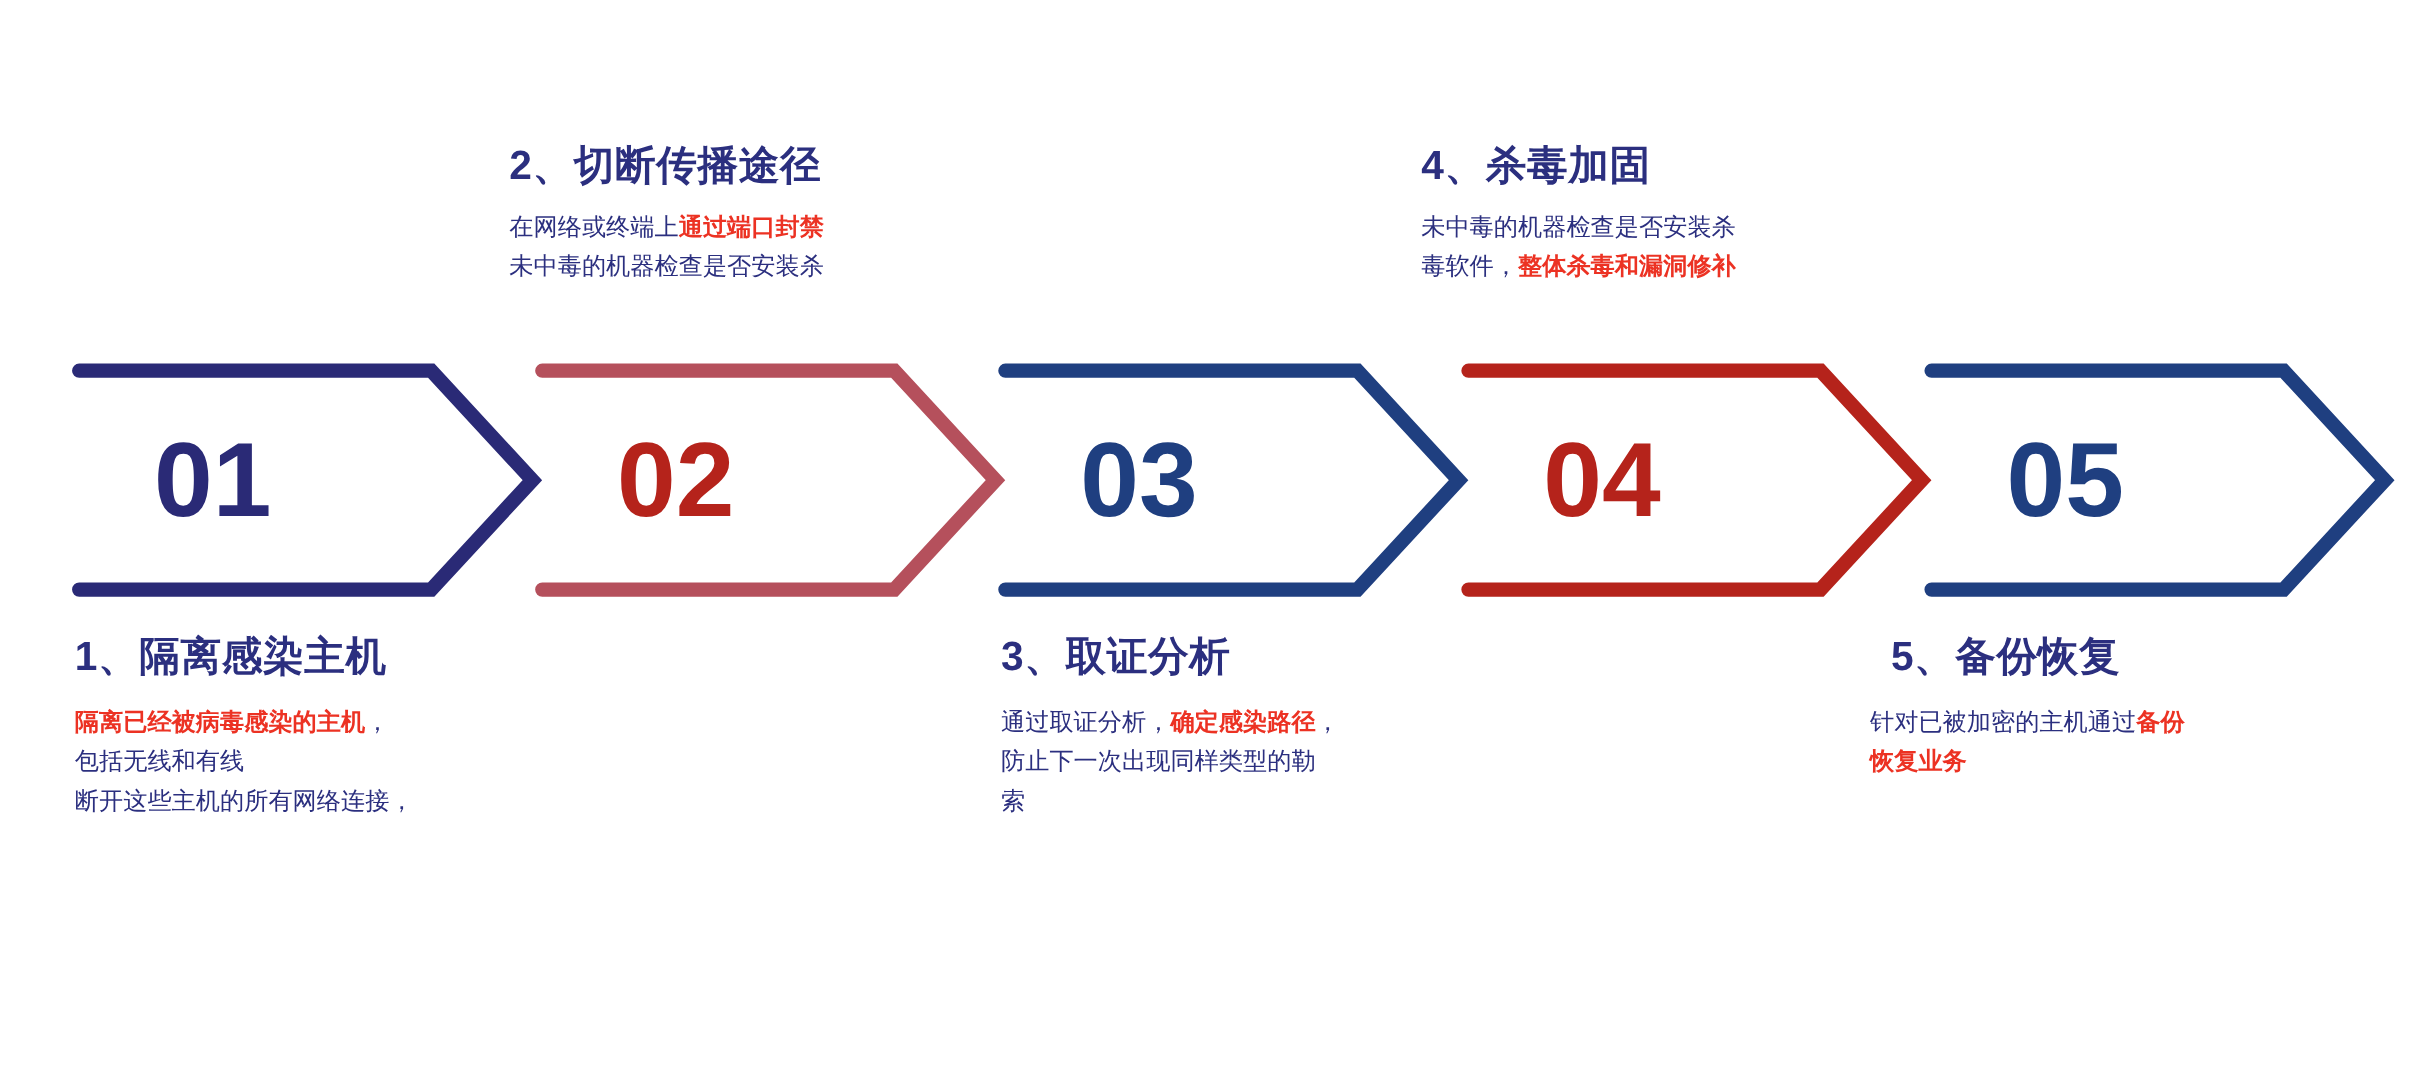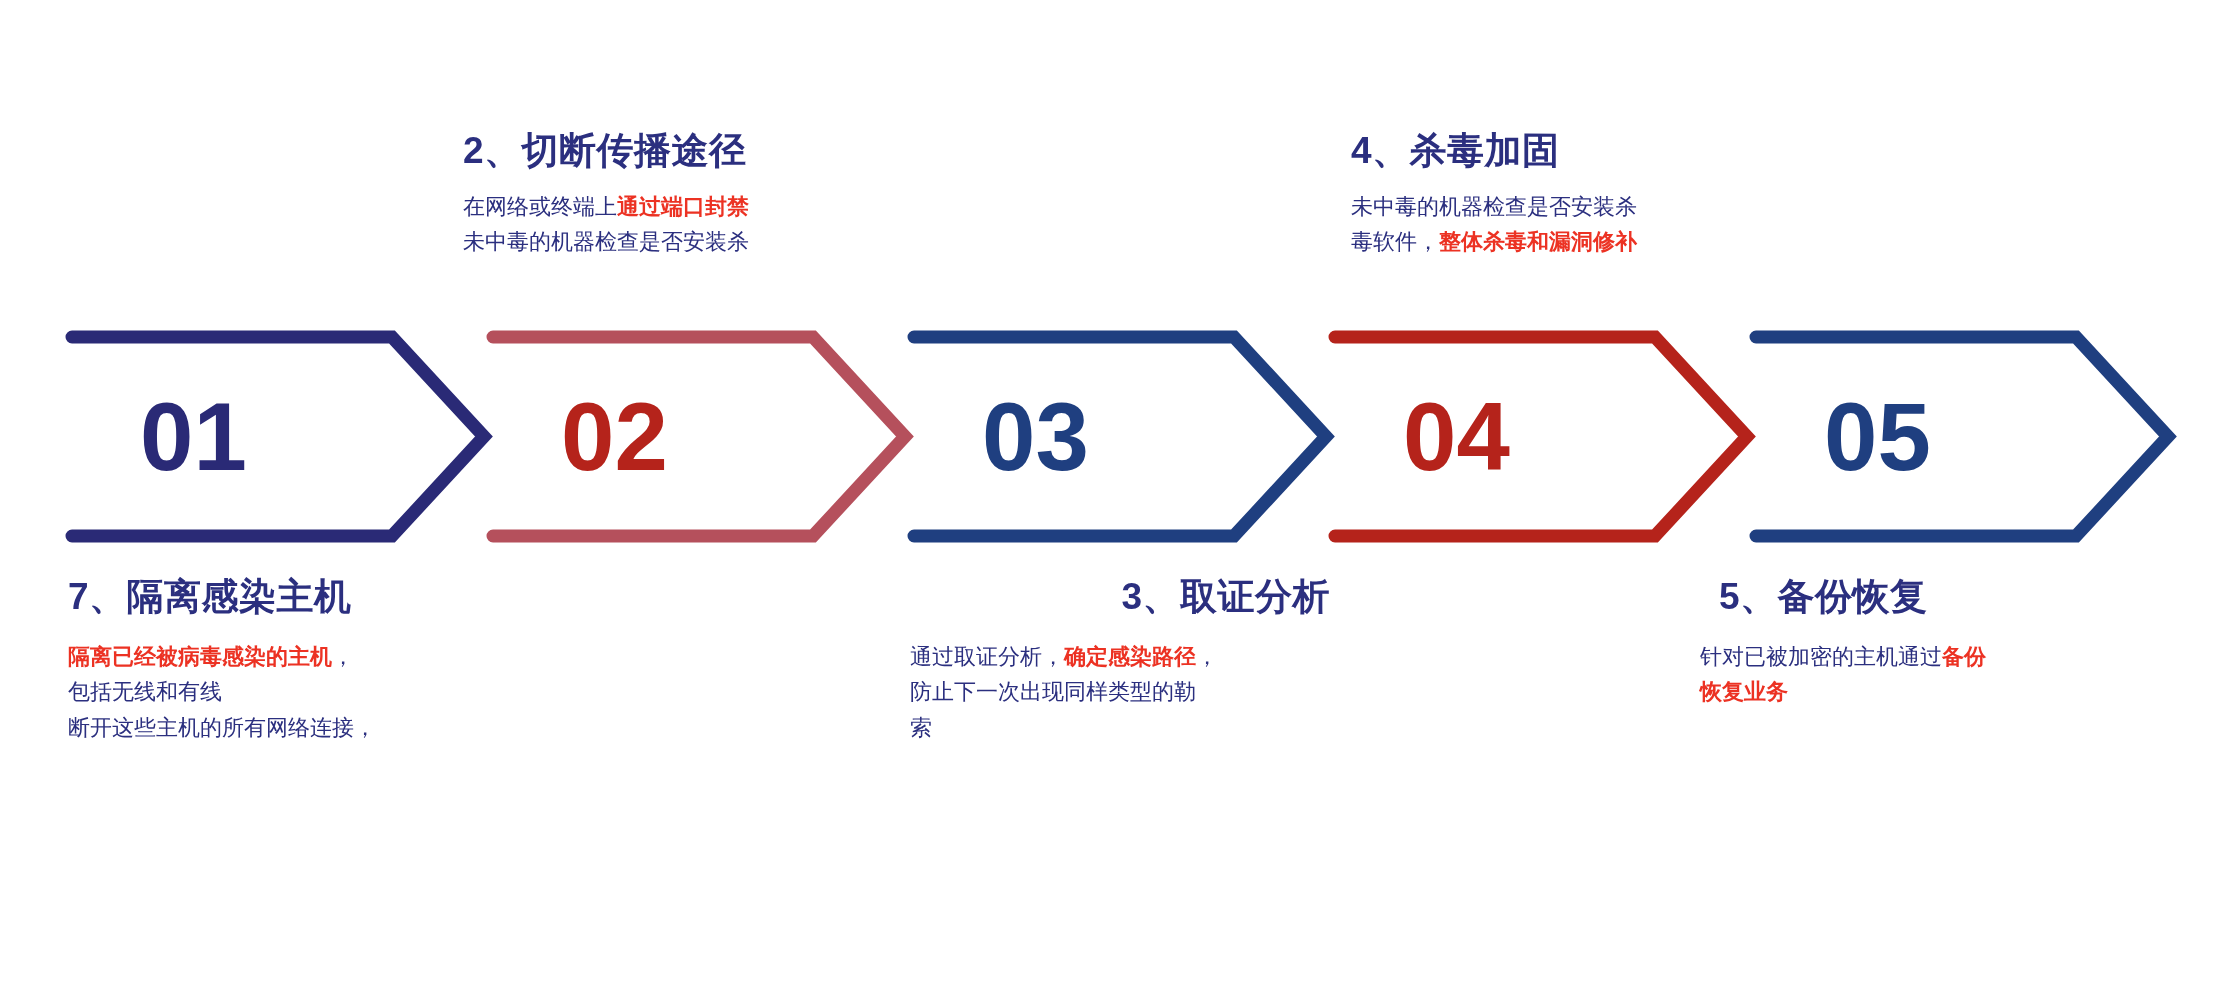--- a/index.html
+++ b/index.html
@@ -83,46 +83,46 @@
           <text x="140" y="469.5" fill="#2a2a76" font-size="96" font-weight="bold" font-family="&quot;Liberation Sans&quot;, &quot;DejaVu Sans&quot;, sans-serif" class="chev-number">01</text>
           <text x="561" y="469.5" fill="#b5231b" font-size="96" font-weight="bold" font-family="&quot;Liberation Sans&quot;, &quot;DejaVu Sans&quot;, sans-serif" class="chev-number">02</text>
           <text x="982" y="469.5" fill="#1f3f80" font-size="96" font-weight="bold" font-family="&quot;Liberation Sans&quot;, &quot;DejaVu Sans&quot;, sans-serif" class="chev-number">03</text>
           <text x="1403" y="469.5" fill="#b5231b" font-size="96" font-weight="bold" font-family="&quot;Liberation Sans&quot;, &quot;DejaVu Sans&quot;, sans-serif" class="chev-number">04</text>
           <text x="1824" y="469.5" fill="#1f3f80" font-size="96" font-weight="bold" font-family="&quot;Liberation Sans&quot;, &quot;DejaVu Sans&quot;, sans-serif" class="chev-number">05</text>
         </g>
     </svg>
   </div>
 
   <div class="step-block block-bottom" style="left:68px; top:576px; width:400px;">
-    <div class="step-title" style="color: rgb(43, 47, 127);">7、隔离感染主机</div>
+    <div class="step-title" style="color: rgb(43, 47, 127);">1、隔离感染主机</div>
     <div class="step-body" style="color: rgb(43, 47, 127);">
         <div><span class="hl" style="color: rgb(236, 50, 35);">隔离已经被病毒感染的主机</span><span>，</span></div>
         <div><span>包括无线和有线</span></div>
         <div><span>断开这些主机的所有网络连接，</span></div>
       </div>
   </div>
 
   <div class="step-block block-top" style="left:463px; top:130px; width:420px;">
     <div class="step-title" style="color: rgb(43, 47, 127);">2、切断传播途径</div>
     <div class="step-body" style="color: rgb(43, 47, 127);">
         <div><span>在网络或终端上</span><span class="hl" style="color: rgb(236, 50, 35);">通过端口封禁</span></div>
         <div><span>未中毒的机器检查是否安装杀</span></div>
       </div>
   </div>
 
   <div class="step-block block-bottom" style="left:910px; top:576px; width:420px;">
-    <div class="step-title" style="color: rgb(43, 47, 127); text-align: right;">3、取证分析</div>
+    <div class="step-title" style="color: rgb(43, 47, 127);">3、取证分析</div>
     <div class="step-body" style="color: rgb(43, 47, 127);">
         <div><span>通过取证分析，</span><span class="hl" style="color: rgb(236, 50, 35);">确定感染路径</span><span>，</span></div>
         <div><span>防止下一次出现同样类型的勒</span></div>
         <div><span>索</span></div>
       </div>
   </div>
 
-  <div class="step-block block-top" style="left:1351px; top:130px; width:440px;">
+  <div class="step-block block-top" style="left:1292px; top:130px; width:440px;">
     <div class="step-title" style="color: rgb(43, 47, 127);">4、杀毒加固</div>
     <div class="step-body" style="color: rgb(43, 47, 127);">
         <div><span>未中毒的机器检查是否安装杀</span></div>
         <div><span>毒软件，</span><span class="hl" style="color: rgb(236, 50, 35);">整体杀毒和漏洞修补</span></div>
       </div>
   </div>
 
   <div class="step-block block-bottom" style="left:1700px; top:576px; width:440px;">
     <div class="step-title" style="color: rgb(43, 47, 127); margin-left: 19px;">5、备份恢复</div>
     <div class="step-body" style="color: rgb(43, 47, 127);">

